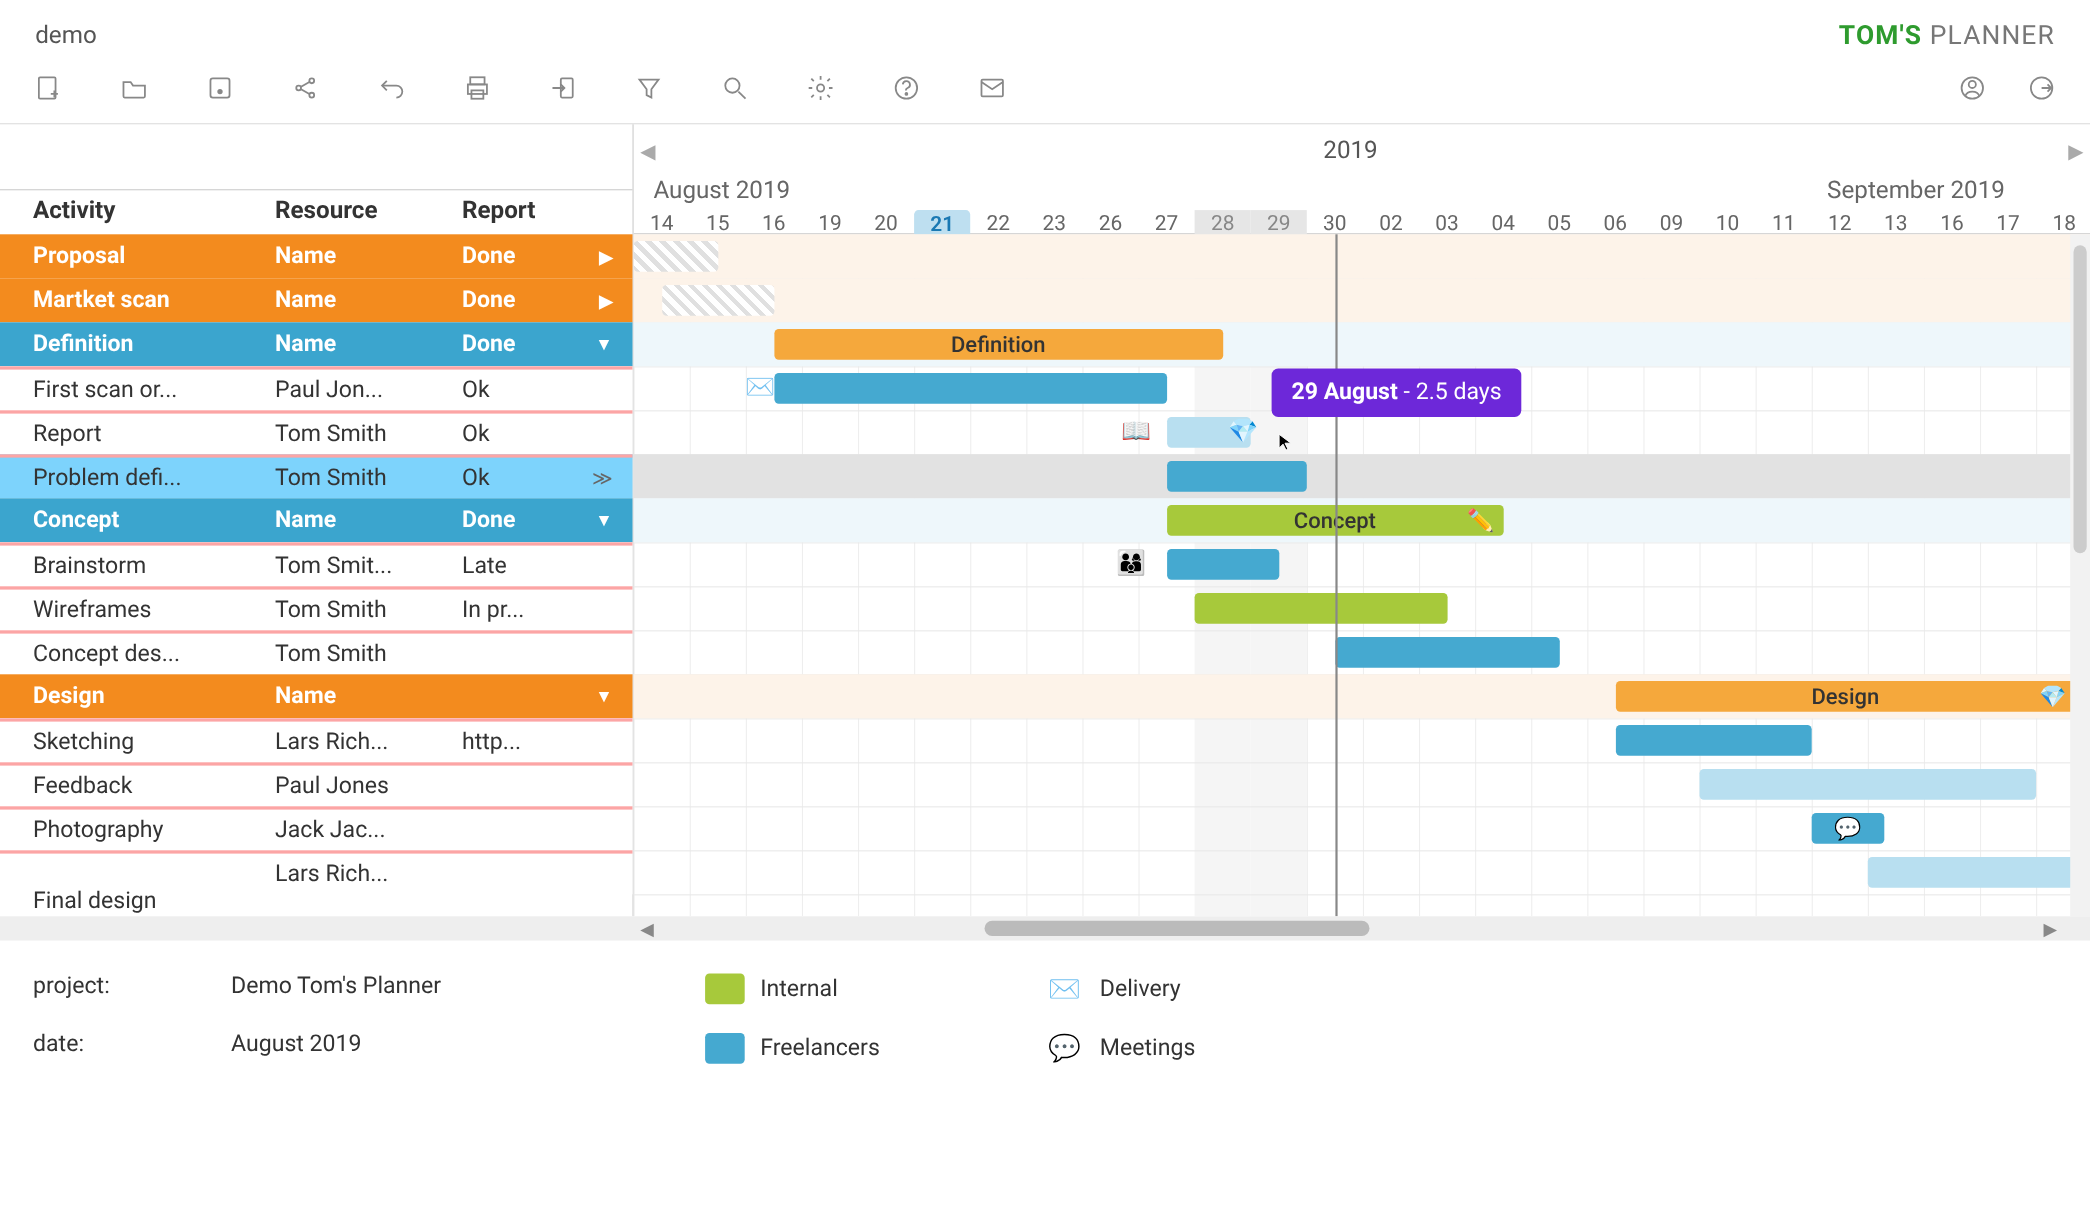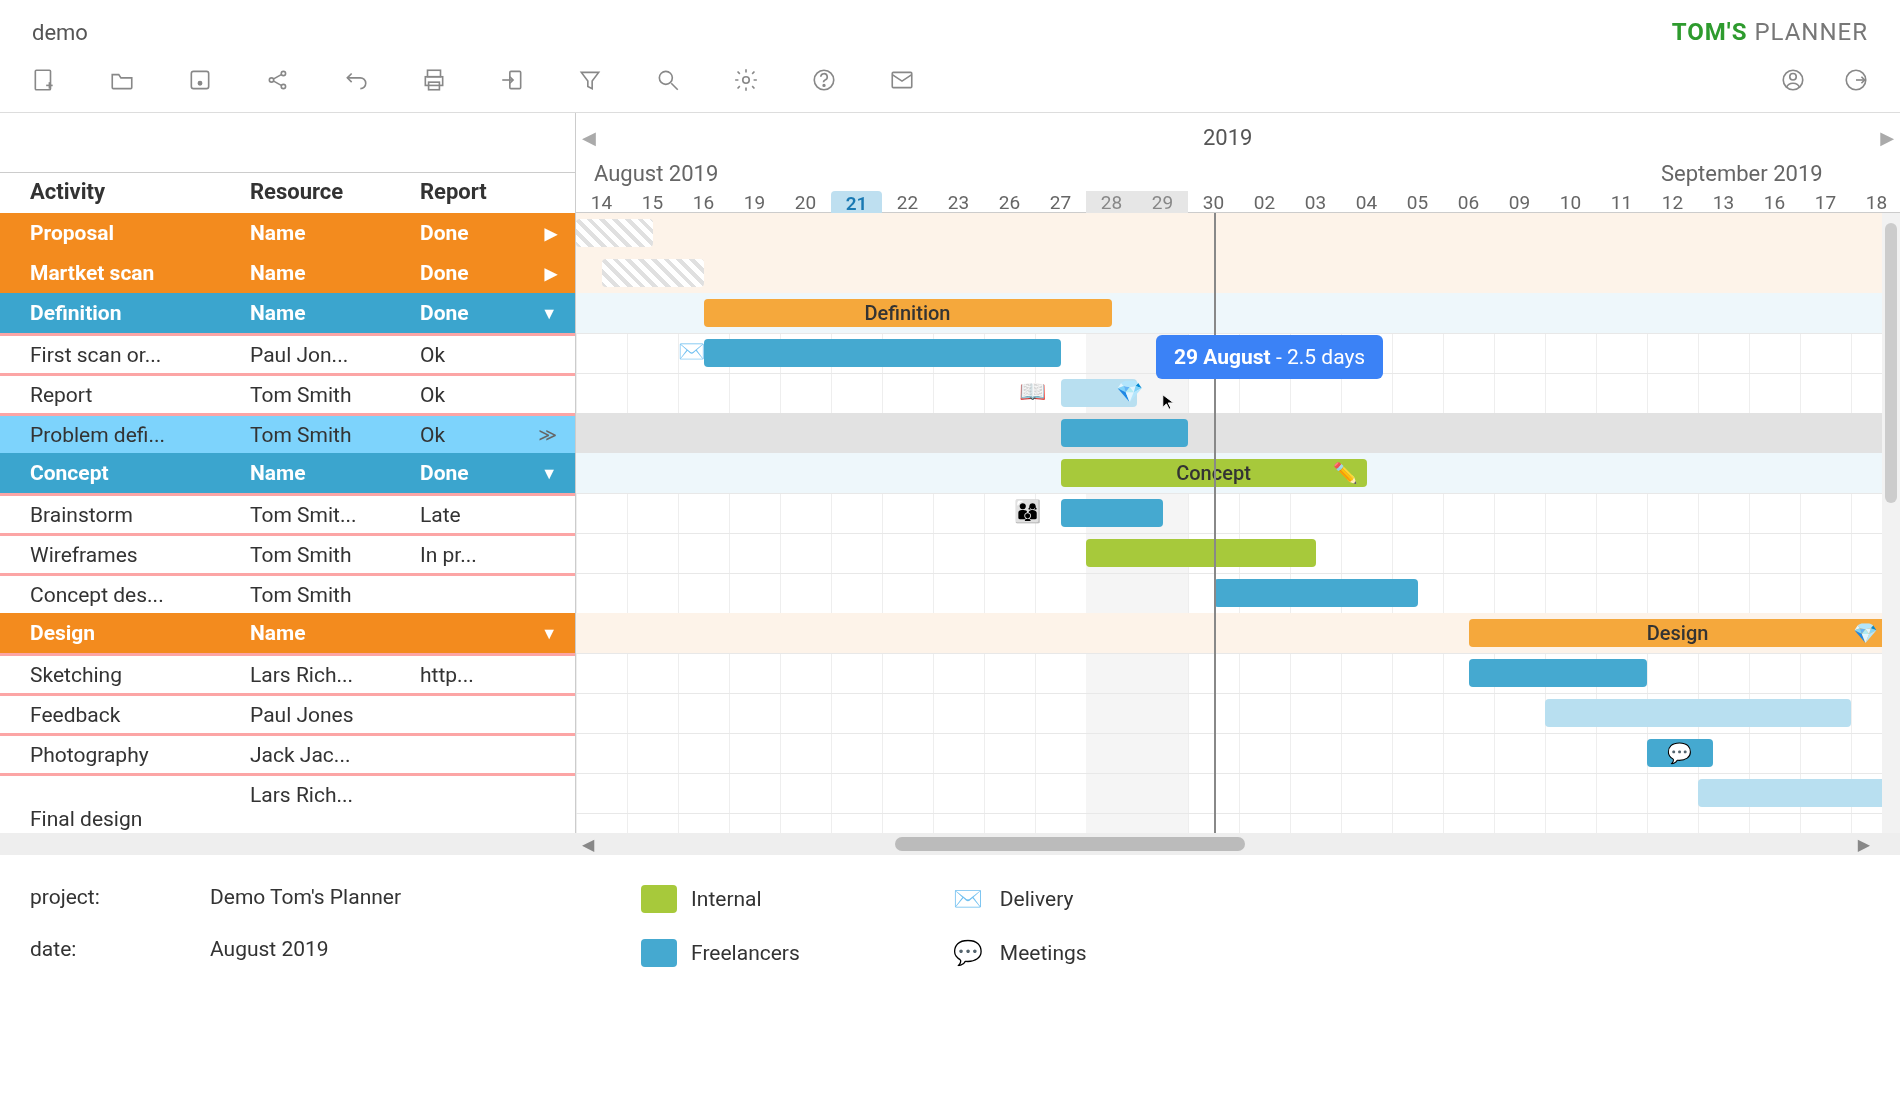--- a/index.html
+++ b/index.html
@@ -52,21 +52,21 @@
 .bar { position: absolute; height: 28px; border-radius: 4px; display: flex; align-items: center; justify-content: center; font-size: 20px; font-weight: 500; color: #333; z-index: 3; }
 .bar.orange { background: #f5a83c; }
 .bar.blue { background: #45a9d0; }
 .bar.lightblue { background: #b8dff0; }
 .bar.green { background: #a7c93b; }
 .bar.hatched { background: repeating-linear-gradient(45deg,#e0e0e0 0,#e0e0e0 4px,#fff 4px,#fff 9px); }
 .row-bg { position: absolute; left: 0; right: 0; height: 40px; z-index: 1; }
 .row-bg.highlight { background: #e2e2e2; }
 .row-bg.orange-tint { background: #fdf3e9; }
 .row-bg.blue-tint { background: #eef7fb; }
-.tooltip { position: absolute; background: #3b82f6; color: #fff; padding: 10px 18px; border-radius: 6px; font-size: 21px; z-index: 20; }
+.tooltip { position: absolute; background: #6d28d9; color: #fff; padding: 10px 18px; border-radius: 6px; font-size: 21px; z-index: 20; }
 .tooltip .bold { font-weight: 700; }
 .icon-emoji { position: absolute; font-size: 22px; z-index: 4; }
 .cursor { position: absolute; z-index: 30; width: 18px; height: 18px; }
 .bottom-scroll { height: 22px; background: #eee; display: flex; align-items: center; position: relative; }
 .scroll-thumb { position: absolute; height: 14px; background: #bbb; border-radius: 7px; }
 .scroll-arrow { position: absolute; color: #888; font-size: 16px; cursor: pointer; }
 .footer { padding: 30px 30px; display: flex; gap: 60px; align-items: flex-start; font-size: 21px; }
 .footer .meta { display: grid; grid-template-columns: 180px auto; row-gap: 28px; }
 .footer .meta .label { font-weight: 400; }
 .legend { display: flex; gap: 50px; align-items: flex-start; margin-left: 180px; }

